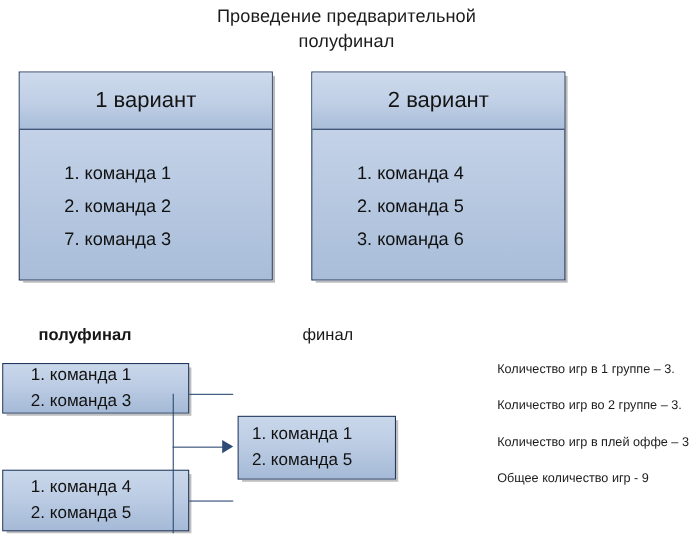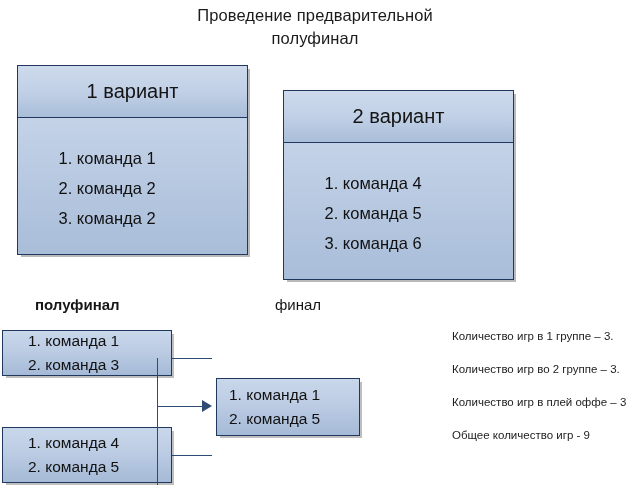--- a/index.html
+++ b/index.html
@@ -151,25 +151,25 @@
   <div class="title">
     <div>Проведение предварительной</div>
     <div>полуфинал</div>
   </div>
 
   <div class="group-box" style="left:17px; top:65px; width:231px; height:190px;">
     <div class="group-header">1 вариант</div>
     <div class="group-body">
       <div class="line">1. команда 1</div>
       <div class="line">2. команда 2</div>
-      <div class="line">3. команда 2</div>
+      <div class="line">7. команда 3</div>
     </div>
   </div>
 
-  <div class="group-box" style="left:283px; top:65px; width:231px; height:190px;margin-top:25px;">
+  <div class="group-box" style="left:283px; top:65px; width:231px; height:190px;">
     <div class="group-header">2 вариант</div>
     <div class="group-body">
       <div class="line">1. команда 4</div>
       <div class="line">2. команда 5</div>
       <div class="line">3. команда 6</div>
     </div>
   </div>
 
   <div class="stage-label" style="left:35px; top:296px;font-weight:bold;">полуфинал</div>
   <div class="stage-label" style="left:275px; top:296px;">финал</div>

